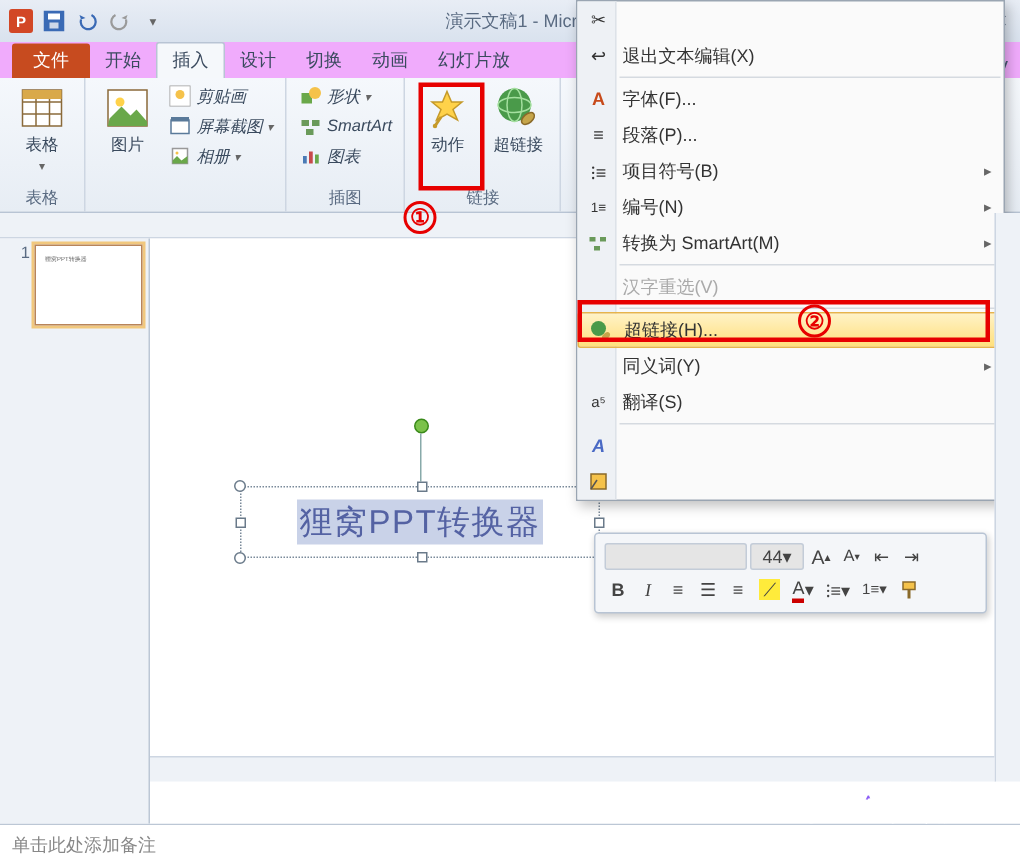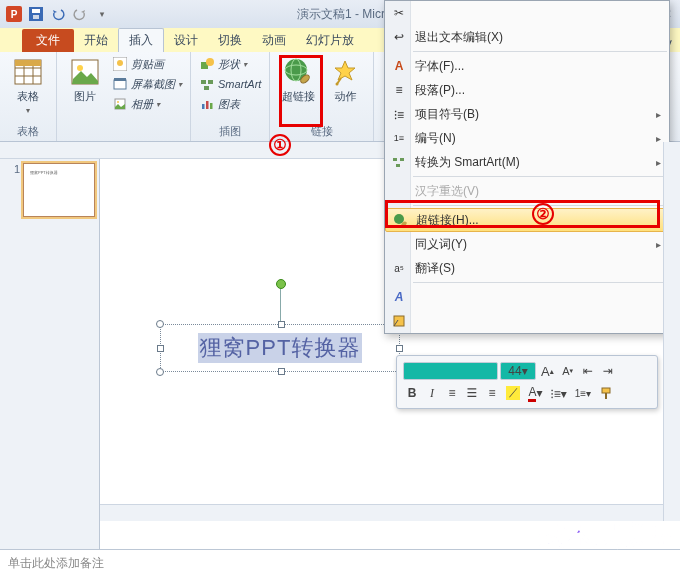--- a/index.html
+++ b/index.html
@@ -3,21 +3,21 @@
 <meta charset="utf-8">
 <style>
   * { box-sizing: border-box; margin: 0; padding: 0; font-family: "Microsoft YaHei", "Segoe UI", sans-serif; }
   body { background: #fff; width: 680px; height: 573px; overflow: hidden; position: relative; font-size: 12px; }
   .titlebar { height: 28px; background: linear-gradient(#e8edf5,#d9e2ee); display: flex; align-items: center; padding: 0 4px; }
   .qat { display: flex; gap: 2px; align-items: center; }
   .qat-btn { width: 20px; height: 20px; display: flex; align-items: center; justify-content: center; border-radius: 2px; }
   .title-text { flex: 1; text-align: center; color: #5a6b82; font-size: 12px; }
   .wincontrols { display: flex; gap: 4px; align-items: center; }
   .wincontrols span { width: 18px; height: 18px; display: flex; align-items: center; justify-content: center; color: #4a5a72; font-size: 12px; }
-  .ribbonTabs { height: 24px; background: #fef9c3; display: flex; align-items: flex-end; padding-left: 22px; }
+  .ribbonTabs { height: 24px; background: #f0abfc; display: flex; align-items: flex-end; padding-left: 8px; }
   .fileTab { background: #c74b1f; color: #fff; padding: 3px 14px; font-size: 12px; border-radius: 2px 2px 0 0; }
   .tab { padding: 3px 10px; color: #3a4a5e; font-size: 12px; }
   .tab.active { background: #f5f8fb; border: 1px solid #b8c4d4; border-bottom: none; border-radius: 2px 2px 0 0; }
   .minRibbon { margin-left: auto; padding: 0 8px; color:#4a5a72;}
   .ribbon { height: 90px; background: linear-gradient(#f5f8fc,#e7edf4); border-bottom: 1px solid #b8c4d4; display: flex; }
   .rgroup { border-right: 1px solid #cdd6e2; padding: 3px 6px 0 6px; display: flex; flex-direction: column; }
   .rgroup-body { display: flex; gap: 3px; align-items:flex-start; flex:1;}
   .rgroup-label { text-align: center; color: #5a6b82; font-size: 11px; padding-bottom: 2px; }
   .bigBtn { width: 44px; display: flex; flex-direction: column; align-items: center; gap: 2px; padding-top:2px;}
   .bigBtn .ico { width: 30px; height: 30px; display:flex; align-items:center; justify-content:center;}
@@ -45,21 +45,21 @@
   .cmItem { display:flex; align-items:center; height:24px; padding-left:30px; position:relative; color:#333;}
   .cmItem .cmi { position:absolute; left:6px; width:16px; height:16px; display:flex; align-items:center; justify-content:center; font-size:12px;}
   .cmItem .arrow { margin-left:auto; margin-right:8px; color:#666; font-size:10px;}
   .cmItem.hl { background:linear-gradient(#FFF2C7,#FFE07C); border:1px solid #E7B44B; border-radius:2px; margin-right:3px;}
   .cmItem.disabled { color:#aaa;}
   .cmSep { height:1px; background:#d5dae0; margin:2px 2px 2px 28px;}
   .cmIconCol { position:absolute; left:0; top:0; bottom:0; width:26px; background:#eef1f5; border-right:1px solid #dde2e8;}
   .miniToolbar { position:absolute; right:22px; top:355px; width:262px; background:#f4f6f9; border:1px solid #b8c4d4; border-radius:3px; padding:4px 6px; box-shadow:1px 2px 5px rgba(0,0,0,.2);}
   .mtRow { display:flex; align-items:center; gap:2px; height:22px;}
   .mtBtn { min-width:18px; height:18px; border:1px solid transparent; display:flex;align-items:center;justify-content:center; font-size:12px; color:#444; padding:0 2px; border-radius:2px;}
-  .mtBtn.box { border-color:#c3ccd8; background:#14b8a6;}
+  .mtBtn.box { border-color:#c3ccd8; background:#e5e5e5;}
   .mtSel { min-width:36px;}
   .hruler { height:17px; background:#eef2f7; border-bottom:1px solid #cdd6e2;}
   .notes { border-top:1px solid #bcc7d5; height:28px; padding:5px 8px; color:#888; font-size:12px; background:#fff;}
   .watermark { position:absolute; right:6px; bottom:20px; text-align:right;}
   .watermark .l1 { font-size:26px; font-weight:900; color:#8b5cf6; -webkit-text-stroke:1.5px #fff; letter-spacing:1px;}
   .watermark .l2 { font-size:17px; font-weight:900; color:#ff8a00; -webkit-text-stroke:1px #fff;}
   .scrollV { position:absolute; right:0; top:142px; bottom:52px; width:17px; background:#eef2f7; border-left:1px solid #cdd6e2;}
   .scrollH { position:absolute; left:100px; right:17px; bottom:52px; height:17px; background:#eef2f7; border-top:1px solid #cdd6e2;}
   svg { display:block;}
 </style>
@@ -214,38 +214,38 @@
             <span>图表</span>
           </div>
       </div>
     </div>
     <div class="rgroup-label">插图</div>
   </div>
   <div class="rgroup" style="position:relative">
     <div class="rgroup-body">
       <div class="bigBtn">
         <span class="ico">
+            <svg width="28" height="28">
+              <path d="M14 3 L17 10 L24 10 L18 15 L21 22 L14 18 L7 22 L10 15 L4 10 L11 10 Z" fill="#ffd24a" stroke="#c59a2a"></path>
+              <path d="M10 20 L6 26" stroke="#c59a2a" stroke-width="2"></path>
+              <circle cx="6" cy="26" r="1.5" fill="#c59a2a"></circle>
+            </svg>
+          </span>
+        <span class="lbl">动作</span>
+      </div>
+      <div class="bigBtn">
+        <span class="ico">
             <svg width="30" height="30">
               <circle cx="13" cy="13" r="11" fill="#4a9a4a"></circle>
               <ellipse cx="13" cy="13" rx="11" ry="5" fill="none" stroke="#a5e0a0"></ellipse>
               <ellipse cx="13" cy="13" rx="5" ry="11" fill="none" stroke="#a5e0a0"></ellipse>
               <ellipse cx="22" cy="22" rx="5" ry="3" transform="rotate(-40 22 22)" fill="#c5a54a" stroke="#8a6a2a"></ellipse>
             </svg>
           </span>
         <span class="lbl">超链接</span>
-      </div>
-      <div class="bigBtn">
-        <span class="ico">
-            <svg width="28" height="28">
-              <path d="M14 3 L17 10 L24 10 L18 15 L21 22 L14 18 L7 22 L10 15 L4 10 L11 10 Z" fill="#ffd24a" stroke="#c59a2a"></path>
-              <path d="M10 20 L6 26" stroke="#c59a2a" stroke-width="2"></path>
-              <circle cx="6" cy="26" r="1.5" fill="#c59a2a"></circle>
-            </svg>
-          </span>
-        <span class="lbl">动作</span>
       </div>
     </div>
     <div class="rgroup-label">链接</div>
   </div>
   <div class="rgroup">
     <div class="rgroup-body">
       <div class="bigBtn">
         <span class="ico">
             <svg width="24" height="24">
               <rect x="2" y="3" width="20" height="15" fill="#fff" stroke="#8a8a8a"></rect>

